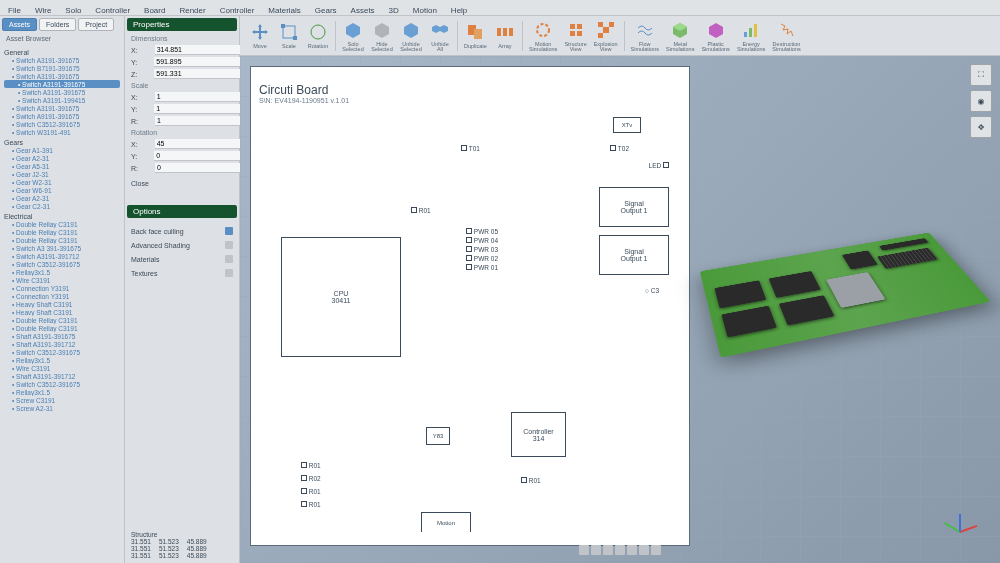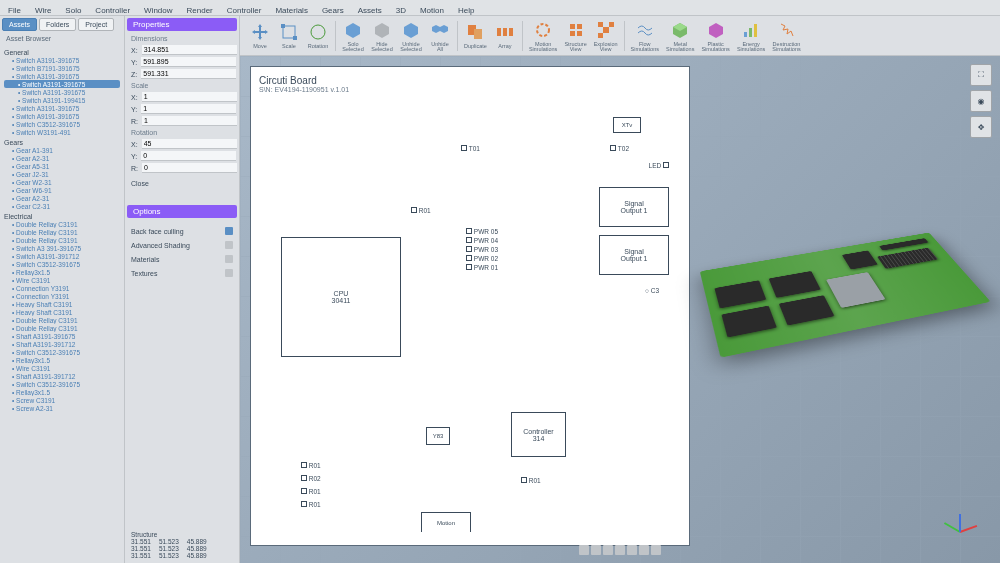--- a/index.html
+++ b/index.html
@@ -11,31 +11,31 @@
 .main { display: flex; height: 547px; }
 
 .left-col { width: 125px; background: #dde0e4; border-right: 1px solid #c0c4c8; display: flex; flex-direction: column; }
 .mid-col { width: 115px; background: #dde0e4; border-right: 1px solid #c0c4c8; display: flex; flex-direction: column; }
 .view-col { flex: 1; display: flex; flex-direction: column; }
 
 .tabs { display: flex; gap: 2px; padding: 2px; }
 .tab { padding: 2px 6px; background: #f0f2f4; border: 1px solid #b0b4b8; border-radius: 2px; font-size: 7px; }
 .tab.active { background: #5a8fc4; color: #fff; border-color: #4a7fb4; }
 
-.section-title { background: #8b5cf6; color: #fff; padding: 2px 6px; font-size: 8px; margin: 2px; border-radius: 2px; }
+.section-title { background: #14532d; color: #fff; padding: 2px 6px; font-size: 8px; margin: 2px; border-radius: 2px; }
 
 .tree { flex: 1; overflow: hidden; padding: 2px 4px; font-size: 6.5px; color: #4a7fb4; }
 .tree-group { color: #3a4a5a; font-size: 7px; margin-top: 3px; }
 .tree-item { padding: 0.5px 0 0.5px 8px; white-space: nowrap; overflow: hidden; text-overflow: ellipsis; }
 .tree-item.l2 { padding-left: 14px; }
 .tree-item.sel { background: #5a8fc4; color: #fff; border-radius: 2px; }
 .tree-item::before { content: "• "; }
 
 .prop-group { font-size: 7px; padding: 2px 6px; color: #6a7a8a; }
-.prop-row { display: flex; align-items: center; padding: 1px 6px; gap: 4px; }
+.prop-row { display: flex; align-items: center; padding: 1px 6px; gap: 17px; }
 .prop-label { font-size: 7px; width: 16px; }
 .prop-input { flex: 1; background: #f4f6f8; border: none; border-bottom: 1px solid #c0c4c8; font-size: 7px; padding: 1px 2px; height: 10px; }
 
 .options { padding: 4px 6px; }
 .opt-row { display: flex; justify-content: space-between; align-items: center; padding: 3px 0; font-size: 7px; }
 .check { width: 8px; height: 8px; background: #5a8fc4; border-radius: 1px; }
 .check.off { background: #c0c4c8; }
 
 .structure { padding: 4px 6px; font-size: 6.5px; }
 .structure-row { display: flex; gap: 8px; }
@@ -43,21 +43,21 @@
 .toolbar { height: 40px; background: #dde0e4; display: flex; align-items: center; padding: 2px 6px; gap: 1px; border-bottom: 1px solid #c0c4c8; }
 .tool { display: flex; flex-direction: column; align-items: center; gap: 1px; padding: 1px 3px; cursor: pointer; }
 .tool-icon { width: 22px; height: 22px; display: flex; align-items: center; justify-content: center; }
 .tool-label { font-size: 5.5px; color: #5a6a7a; text-align: center; line-height: 1; }
 .tool-sep { width: 1px; height: 30px; background: #c0c4c8; margin: 0 2px; }
 
 .viewport { flex: 1; position: relative; background: linear-gradient(135deg, #a8b8c8 0%, #8898a8 100%); }
 .grid-bg { position: absolute; inset: 0; background-image: linear-gradient(#98a8b8 1px, transparent 1px), linear-gradient(90deg, #98a8b8 1px, transparent 1px); background-size: 40px 40px; opacity: 0.3; }
 
 .schematic { position: absolute; left: 10px; top: 10px; width: 440px; height: 480px; background: #fff; border: 1px solid #5a6a7a; padding: 8px; }
-.schem-title { font-size: 10px; }
+.schem-title { font-size: 12px; margin-top: 8px; }
 .schem-sub { font-size: 7px; color: #6a7a8a; }
 .schem-box { position: absolute; border: 1px solid #3a4a5a; font-size: 7px; display: flex; align-items: center; justify-content: center; text-align: center; }
 .schem-label { position: absolute; font-size: 6.5px; }
 .small-sq { width: 6px; height: 6px; border: 1px solid #3a4a5a; display: inline-block; }
 
 .pcb { position: absolute; right: 30px; top: 160px; width: 260px; height: 140px; background: #4a9a3a; transform: perspective(600px) rotateX(55deg) rotateZ(-18deg); border-radius: 4px; box-shadow: 0 10px 25px rgba(0,0,0,0.4); }
 .pcb::before { content: ""; position: absolute; inset: 0; background: linear-gradient(90deg, transparent 0%, rgba(255,255,255,0.1) 50%, transparent 100%); }
 .chip-block { position: absolute; background: #2a2a2a; border-radius: 2px; box-shadow: 0 2px 4px rgba(0,0,0,0.5); }
 
 .view-controls { position: absolute; right: 8px; top: 8px; display: flex; flex-direction: column; gap: 4px; }
@@ -69,21 +69,21 @@
 .frame { width: 10px; height: 10px; background: #c0c4c8; border-radius: 1px; }
 </style>
 </head>
 <body>
 
 <div class="menubar">
     <span>File</span>
     <span>Wire</span>
     <span>Solo</span>
     <span>Controller</span>
-    <span>Window</span>
+    <span>Board</span>
     <span>Render</span>
     <span>Controller</span>
     <span>Materials</span>
     <span>Gears</span>
     <span>Assets</span>
     <span>3D</span>
     <span>Motion</span>
     <span>Help</span>
   </div>
 

